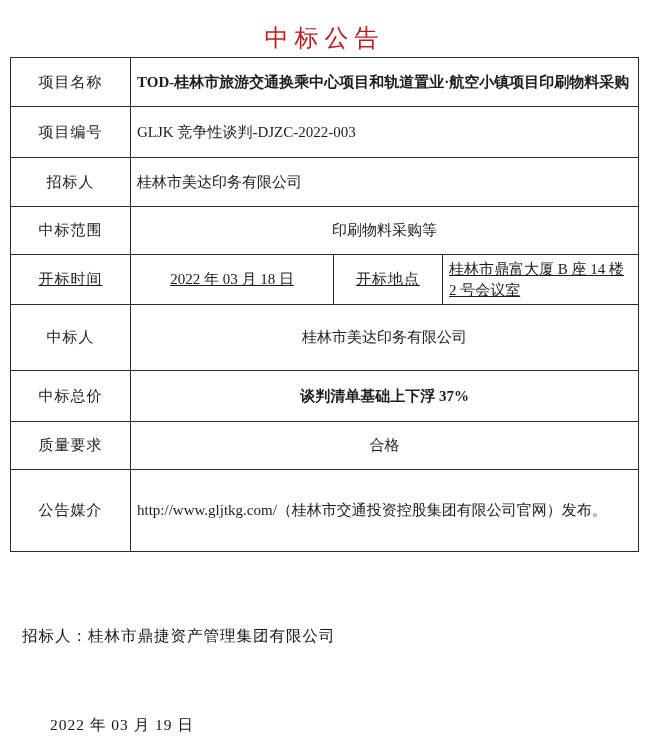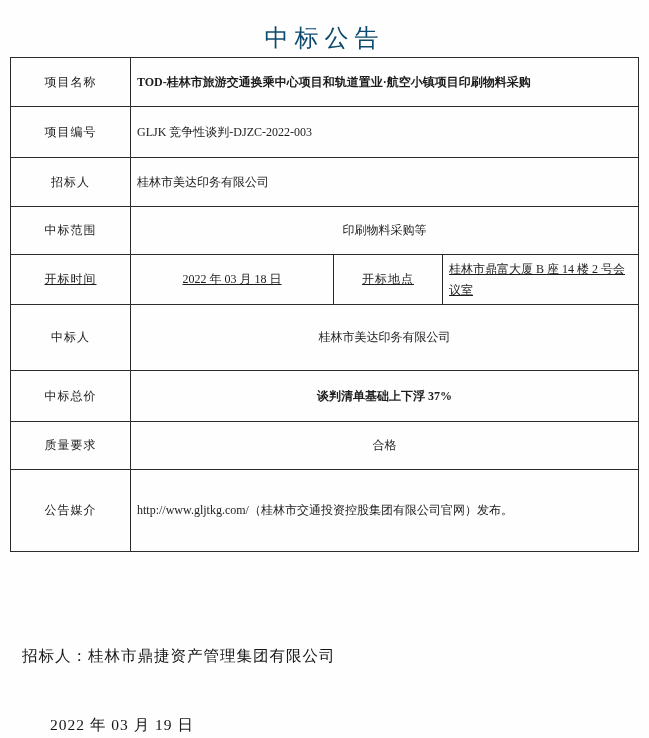--- a/index.html
+++ b/index.html
@@ -19,30 +19,30 @@
     font-family: "Liberation Serif", "DejaVu Serif", serif;
   }
   .doc-title {
     margin: 0;
     padding-top: 22px;
     height: 33px;
     text-align: center;
     font-size: 24px;
     font-weight: normal;
     letter-spacing: 6px;
-    color: #0c4a6e;
+    color: #b91c1c;
   }
   table.announcement {
     position: absolute;
     left: 10px;
     top: 57px;
     width: 628px;
     border-collapse: collapse;
     table-layout: fixed;
-    font-size: 12px;
+    font-size: 15px;
     color: #1c1c1c;
   }
   table.announcement td {
     border: 1.4px solid #2b2b2b;
     padding: 3px 6px;
     line-height: 21px;
     vertical-align: middle;
     overflow: hidden;
   }
   td.lab {
@@ -59,21 +59,21 @@
   tr.r5  { height: 50px; text-decoration: underline; }
   tr.r6  { height: 66px; }
   tr.r7  { height: 51px; }
   tr.r8  { height: 50px; }
   tr.r9  { height: 48px; }
   tr.r10 { height: 82px; }
   tr.r11 { height: 46px; }
   .footer-tenderer {
     position: absolute;
     left: 22px;
-    top: 646px;
+    top: 626px;
     font-size: 15.5px;
     letter-spacing: 1px;
     color: #161616;
   }
   .footer-date {
     position: absolute;
     left: 50px;
     top: 715px;
     font-size: 15.5px;
     letter-spacing: 1px;

